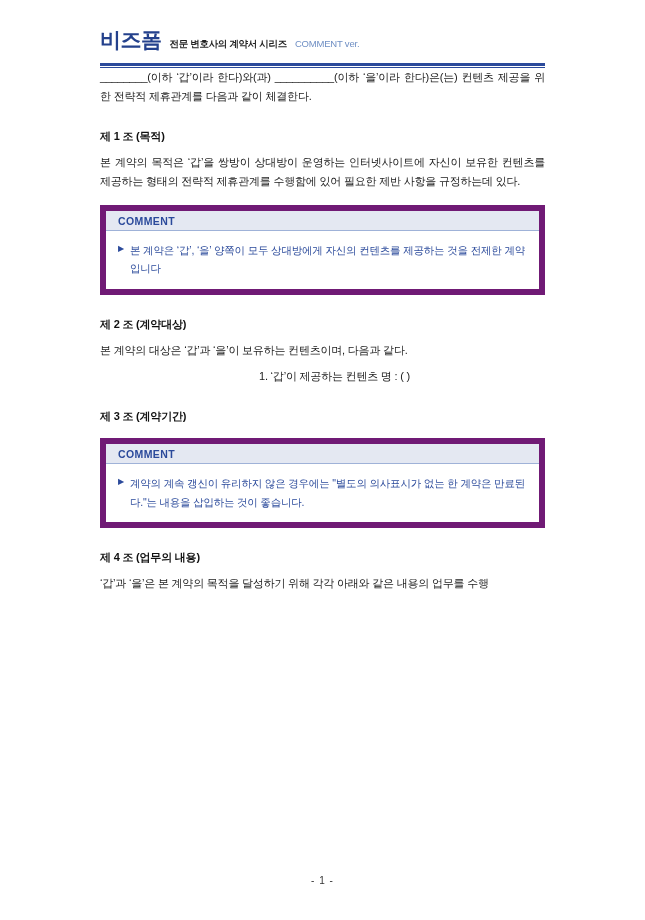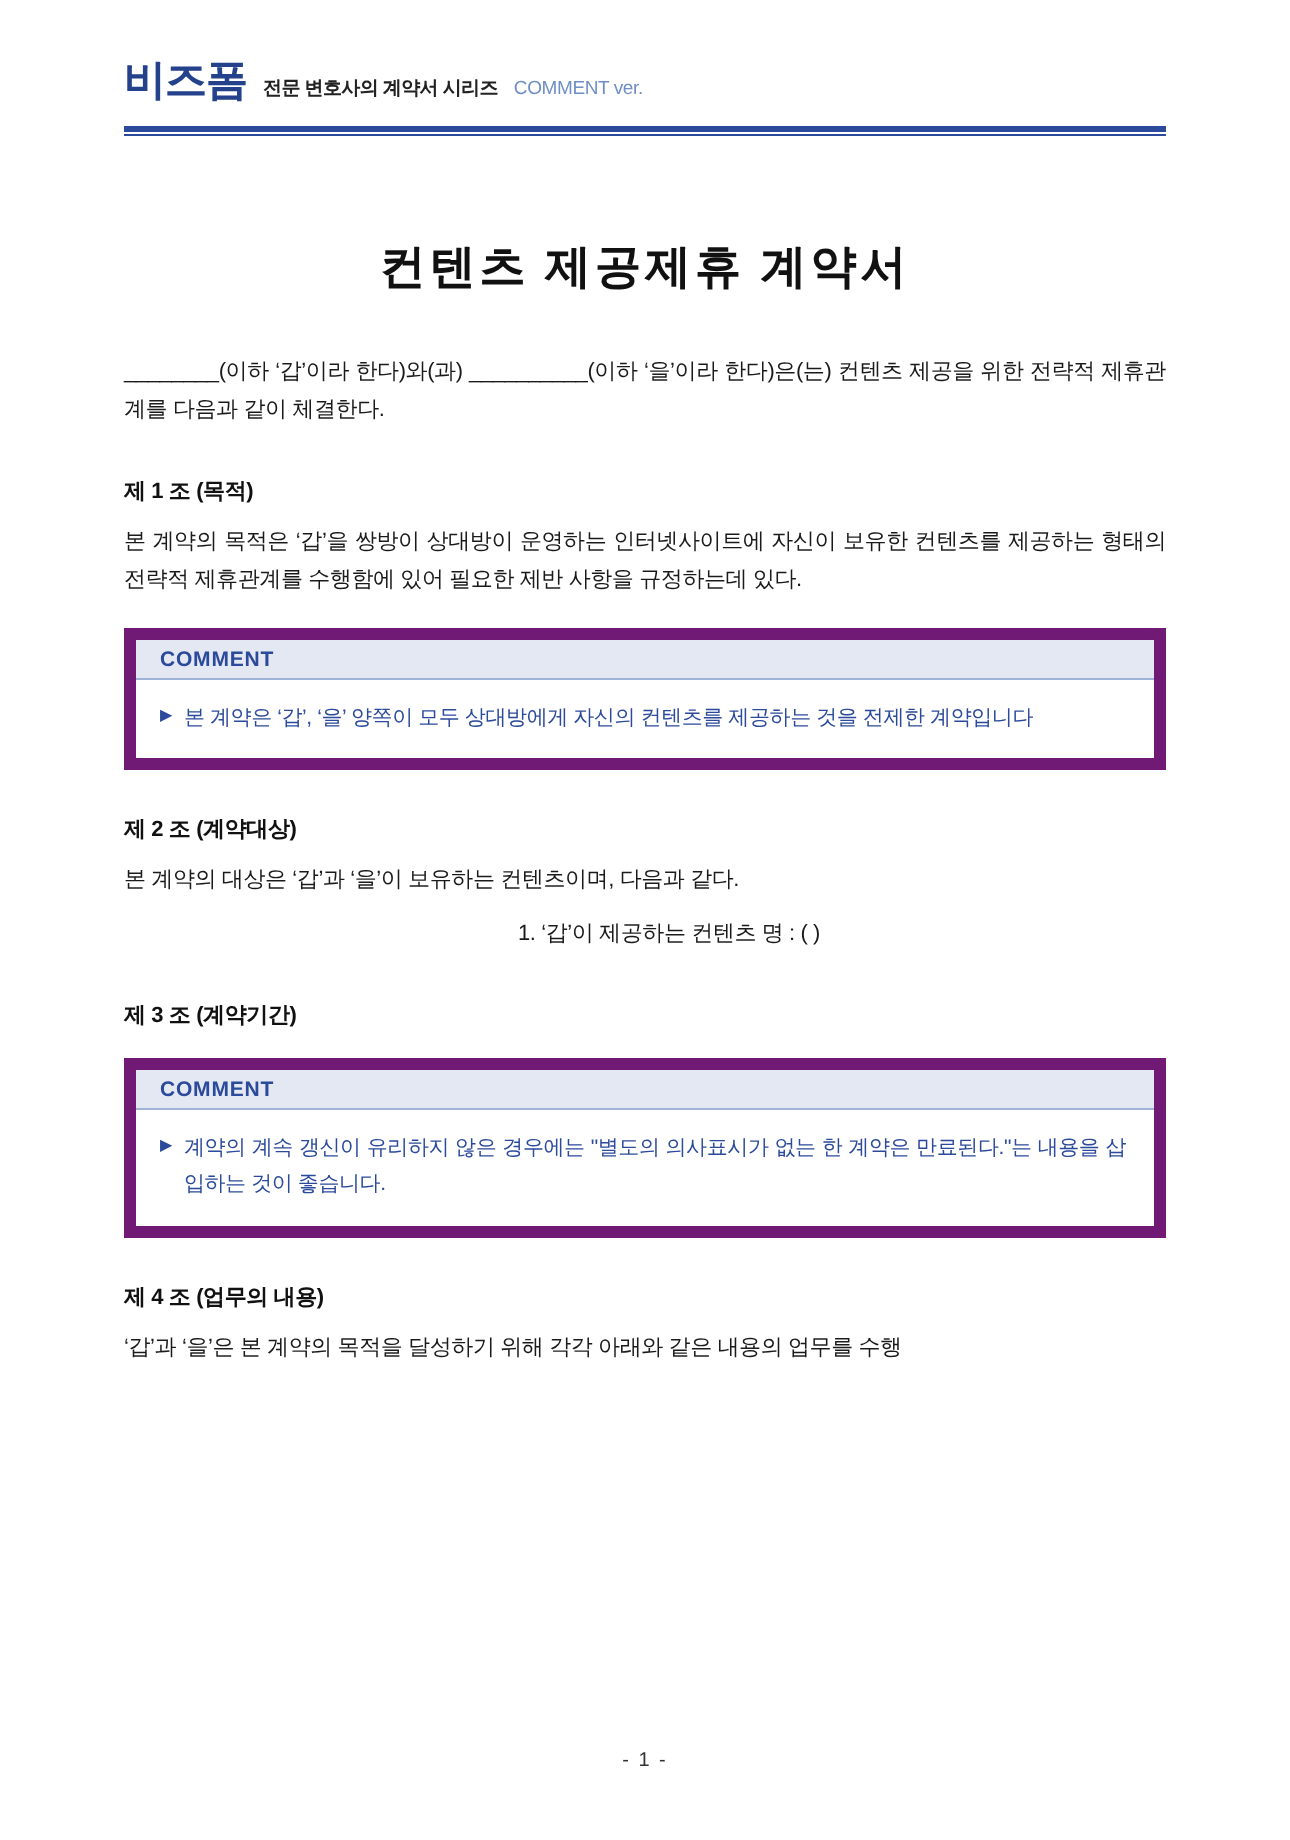--- a/index.html
+++ b/index.html
@@ -13,21 +13,21 @@
     font-family: "Liberation Sans", sans-serif;
     color: #1a1a1a;
     position: relative;
     overflow: hidden;
   }
   .page {
     position: relative;
     width: 645px;
     height: 920px;
     box-sizing: border-box;
-    padding: 0 62px;
+    padding: 0 100px;
   }
 
   
   .header {
     position: relative;
     height: 58px;
     padding-top: 26px;
     box-sizing: border-box;
   }
   .header-inner {
@@ -166,21 +166,20 @@
       <span class="brand">비즈폼</span>
       <span class="brand-sub">전문 변호사의 계약서 시리즈</span>
       <span class="brand-comment">COMMENT ver.</span>
     </div>
   </div>
   <div class="header-rule"></div>
   <div class="header-rule-thin"></div>
 
   <div style="padding:0 0 0 0;">
 
-    <h1 class="doc-title">컨텐츠 제공제휴 계약서</h1>
 
     <p class="para">________(이하 ‘갑’이라 한다)와(과) __________(이하 ‘을’이라 한다)은(는) 컨텐츠 제공을 위한 전략적 제휴관계를 다음과 같이 체결한다.</p>
 
     <h2 class="article-head spaced">제 1 조 (목적)</h2>
     <p class="para">본 계약의 목적은 ‘갑’을 쌍방이 상대방이 운영하는 인터넷사이트에 자신이 보유한 컨텐츠를 제공하는 형태의 전략적 제휴관계를 수행함에 있어 필요한 제반 사항을 규정하는데 있다.</p>
 
     <div class="comment-block">
       <div class="comment-header">COMMENT</div>
       <div class="comment-body">
         <span class="comment-arrow">▶</span>

